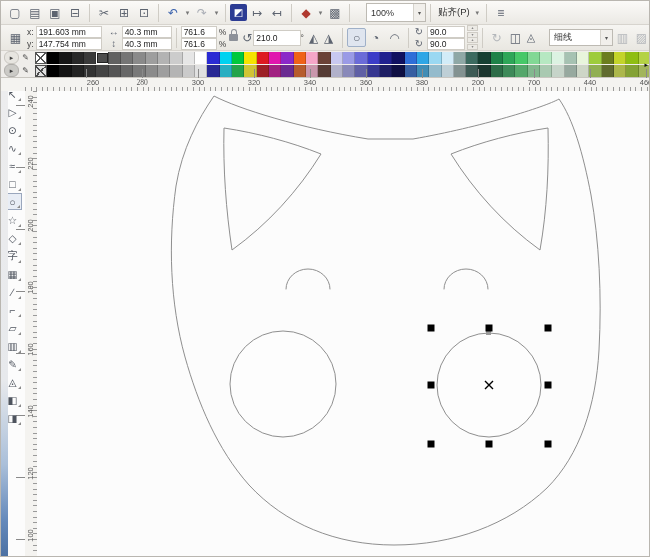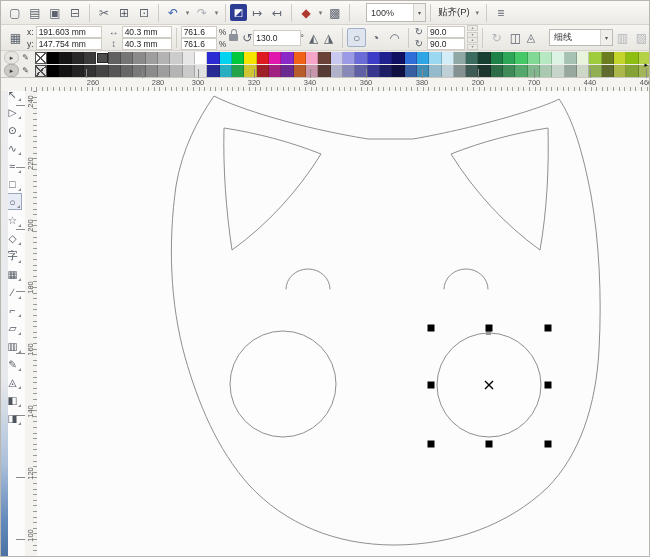--- a/index.html
+++ b/index.html
@@ -155,21 +155,21 @@
       <span class="pfield" style="width:30px">761.6</span>
       <span class="plab">%</span>
     </div>
     <div class="prow">
       <span class="pfield" style="width:30px">761.6</span>
       <span class="plab">%</span>
     </div>
   </div>
   <span class="padlock"></span>
   <span class="pic" style="font-size:12px">↺</span>
-  <span class="pfield" style="width:46px;height:14px">130.0</span>
+  <span class="pfield" style="width:46px;height:14px">210.0</span>
   <span class="plab">°</span>
   <span class="pbtn">◭</span>
   <span class="pbtn" style="margin-left:-4px">◮</span>
   <span class="psep"></span>
   <span class="pbtn pressed">○</span>
   <span class="pbtn">◔</span>
   <span class="pbtn">◠</span>
   <span class="psep"></span>
   <div class="pcol">
     <div class="prow">
@@ -321,21 +321,21 @@
 
 <div id="corner" class="abs"></div>
 <div id="hruler" class="abs">
 
 <span style="position: absolute; left: 61px; top: 0px;">
       <span class="maj" style="left: 0px;"></span>
       <span class="rl" style="left: 7px;">260</span>
     </span>
     <span style="position: absolute; left: 117px; top: 0px;">
       <span class="maj" style="left: 0px;"></span>
-      <span class="rl" style="left: 16px;">280</span>
+      <span class="rl" style="left: 0px; font-family: Liberation Serif, serif;">280</span>
     </span>
     <span style="position: absolute; left: 173px; top: 0px;">
       <span class="maj" style="left: 0px;"></span>
       <span class="rl" style="left: 0px;">300</span>
     </span>
     <span style="position: absolute; left: 229px; top: 0px;">
       <span class="maj" style="left: 0px;"></span>
       <span class="rl" style="left: 0px;">320</span>
     </span>
     <span style="position: absolute; left: 285px; top: 0px;">

